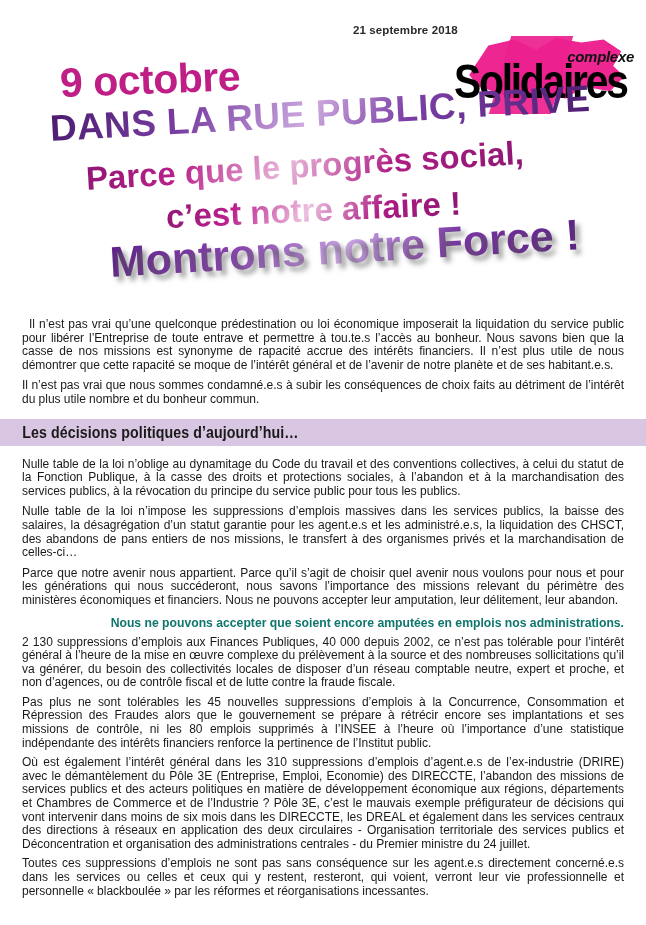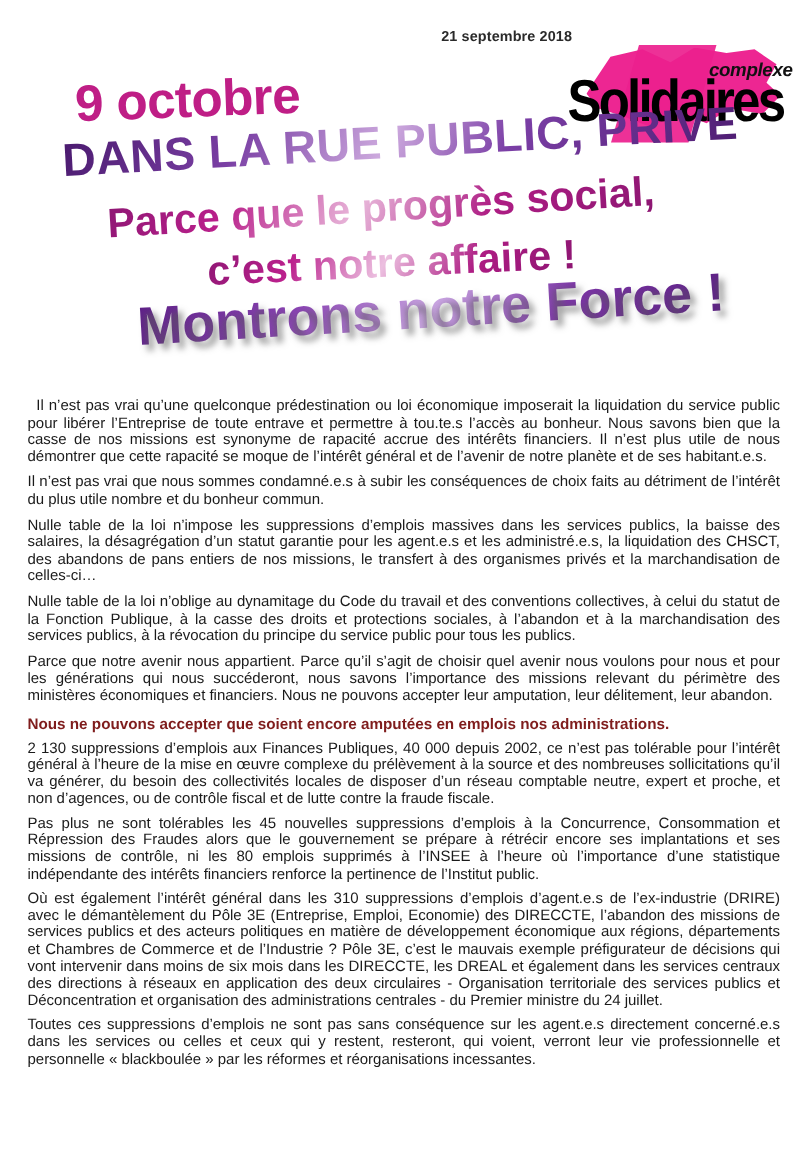--- a/index.html
+++ b/index.html
@@ -197,22 +197,22 @@
     letter-spacing: .1px;
     white-space: nowrap;
     font-family: "Liberation Sans", sans-serif;
   }
   .band-wide { margin-left: -22px; margin-right: -22px; }
 
   .lead-magenta {
     margin: 8px 0 5px 0;
     font-size: 12.2px;
     font-weight: bold;
-    color: #7f1d1d;
-    text-align: left;
+    color: #0f766e;
+    text-align: right;
     line-height: 15px;
   }
 
   .sec2 p.para { margin-bottom: 6px; }
 </style>
 </head>
 <body>
 
 <div class="header">
   <div class="date">21 septembre 2018</div>
@@ -233,24 +233,27 @@
   <div class="hl hl-force">Montrons notre Force !</div>
 </div>
 
 <div class="body-wrap">
 
   <div>
     <p class="para indent">Il n’est pas vrai qu’une quelconque prédestination ou loi économique imposerait la liquidation du service public pour libérer l’Entreprise de toute entrave et permettre à tou.te.s l’accès au bonheur. Nous savons bien que la casse de nos missions est synonyme de rapacité accrue des intérêts financiers. Il n’est plus utile de nous démontrer que cette rapacité se moque de l’intérêt général et de l’avenir de notre planète et de ses habitant.e.s.</p>
     <p class="para">Il n’est pas vrai que nous sommes condamné.e.s à subir les conséquences de choix faits au détriment de l’intérêt du plus utile nombre et du bonheur commun.</p>
   </div>
 
+  <div class="band band-wide">
+    <div class="band-text">Les décisions politiques d’aujourd’hui…</div>
+  </div>
 
   <div>
+    <p class="para">Nulle table de la loi n’oblige au dynamitage du Code du travail et des conventions collectives, à celui du statut de la Fonction Publique, à la casse des droits et protections sociales, à l’abandon et à la marchandisation des services publics, à la révocation du principe du service public pour tous les publics.</p>
     <p class="para">Nulle table de la loi n’impose les suppressions d’emplois massives dans les services publics, la baisse des salaires, la désagrégation d’un statut garantie pour les agent.e.s et les administré.e.s, la liquidation des CHSCT,  des abandons de pans entiers de nos missions, le transfert à des organismes privés et la marchandisation  de celles-ci…</p>
-    <p class="para">Nulle table de la loi n’oblige au dynamitage du Code du travail et des conventions collectives, à celui du statut de la Fonction Publique, à la casse des droits et protections sociales, à l’abandon et à la marchandisation des services publics, à la révocation du principe du service public pour tous les publics.</p>
     <p class="para">Parce que notre avenir nous appartient. Parce qu’il s’agit de choisir quel avenir nous voulons pour nous et pour les générations qui nous succéderont, nous savons l’importance des missions relevant du périmètre des ministères économiques et financiers. Nous ne pouvons accepter leur amputation, leur délitement, leur abandon.</p>
   </div>
 
 
   <div class="sec2">
     <p class="lead-magenta">Nous ne pouvons accepter que soient encore amputées en emplois nos administrations.</p>
     <p class="para">2 130 suppressions d’emplois aux Finances Publiques, 40 000 depuis 2002, ce n’est pas tolérable pour l’intérêt général à l’heure de la mise en œuvre complexe du prélèvement à la source et des nombreuses sollicitations qu’il va générer, du besoin des collectivités locales de disposer d’un réseau comptable neutre,  expert et proche,  et non d’agences,  ou de contrôle fiscal et de lutte contre la fraude fiscale.</p>
     <p class="para">Pas plus ne sont tolérables les 45 nouvelles suppressions d’emplois à la Concurrence, Consommation et Répression des Fraudes alors que le gouvernement se prépare à rétrécir encore ses implantations et ses missions de contrôle, ni les 80 emplois supprimés à l’INSEE à l’heure où l’importance d’une statistique  indépendante des intérêts financiers renforce la pertinence de l’Institut public.</p>
     <p class="para">Où est également l’intérêt général dans les 310 suppressions d’emplois d’agent.e.s de l’ex-industrie (DRIRE) avec le démantèlement du Pôle 3E (Entreprise, Emploi, Economie) des DIRECCTE, l’abandon des missions de services publics et des acteurs politiques en matière de développement économique aux  régions, départements et Chambres de Commerce et de l’Industrie ? Pôle 3E,  c’est le mauvais exemple préfigurateur de décisions qui vont intervenir dans moins de six mois dans les DIRECCTE, les DREAL et  également dans les services centraux des directions à réseaux en application des deux circulaires  - Organisation territoriale des services publics et Déconcentration et organisation des administrations centrales - du Premier ministre du 24 juillet.</p>
     <p class="para">Toutes ces suppressions d’emplois ne sont  pas sans conséquence sur les agent.e.s directement concerné.e.s dans les services  ou celles et ceux qui y restent, resteront,  qui voient, verront  leur vie professionnelle et personnelle « blackboulée » par les réformes et réorganisations incessantes.</p>

